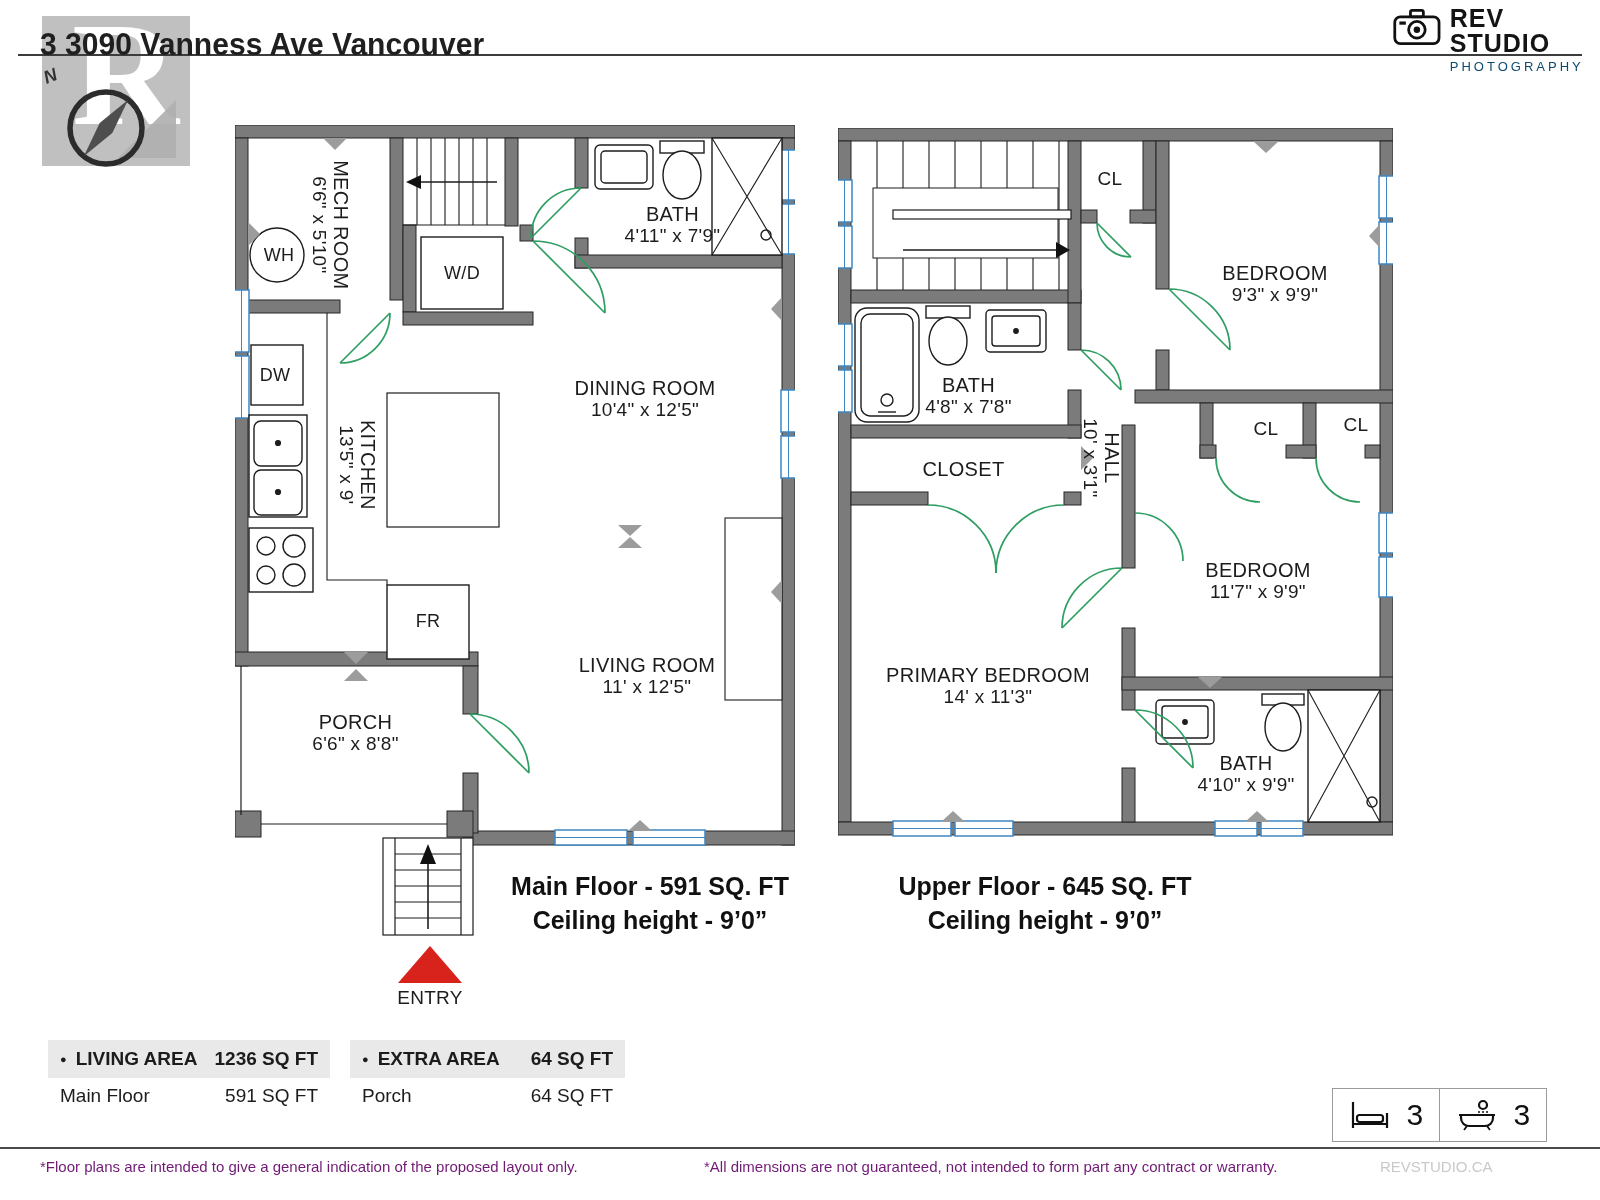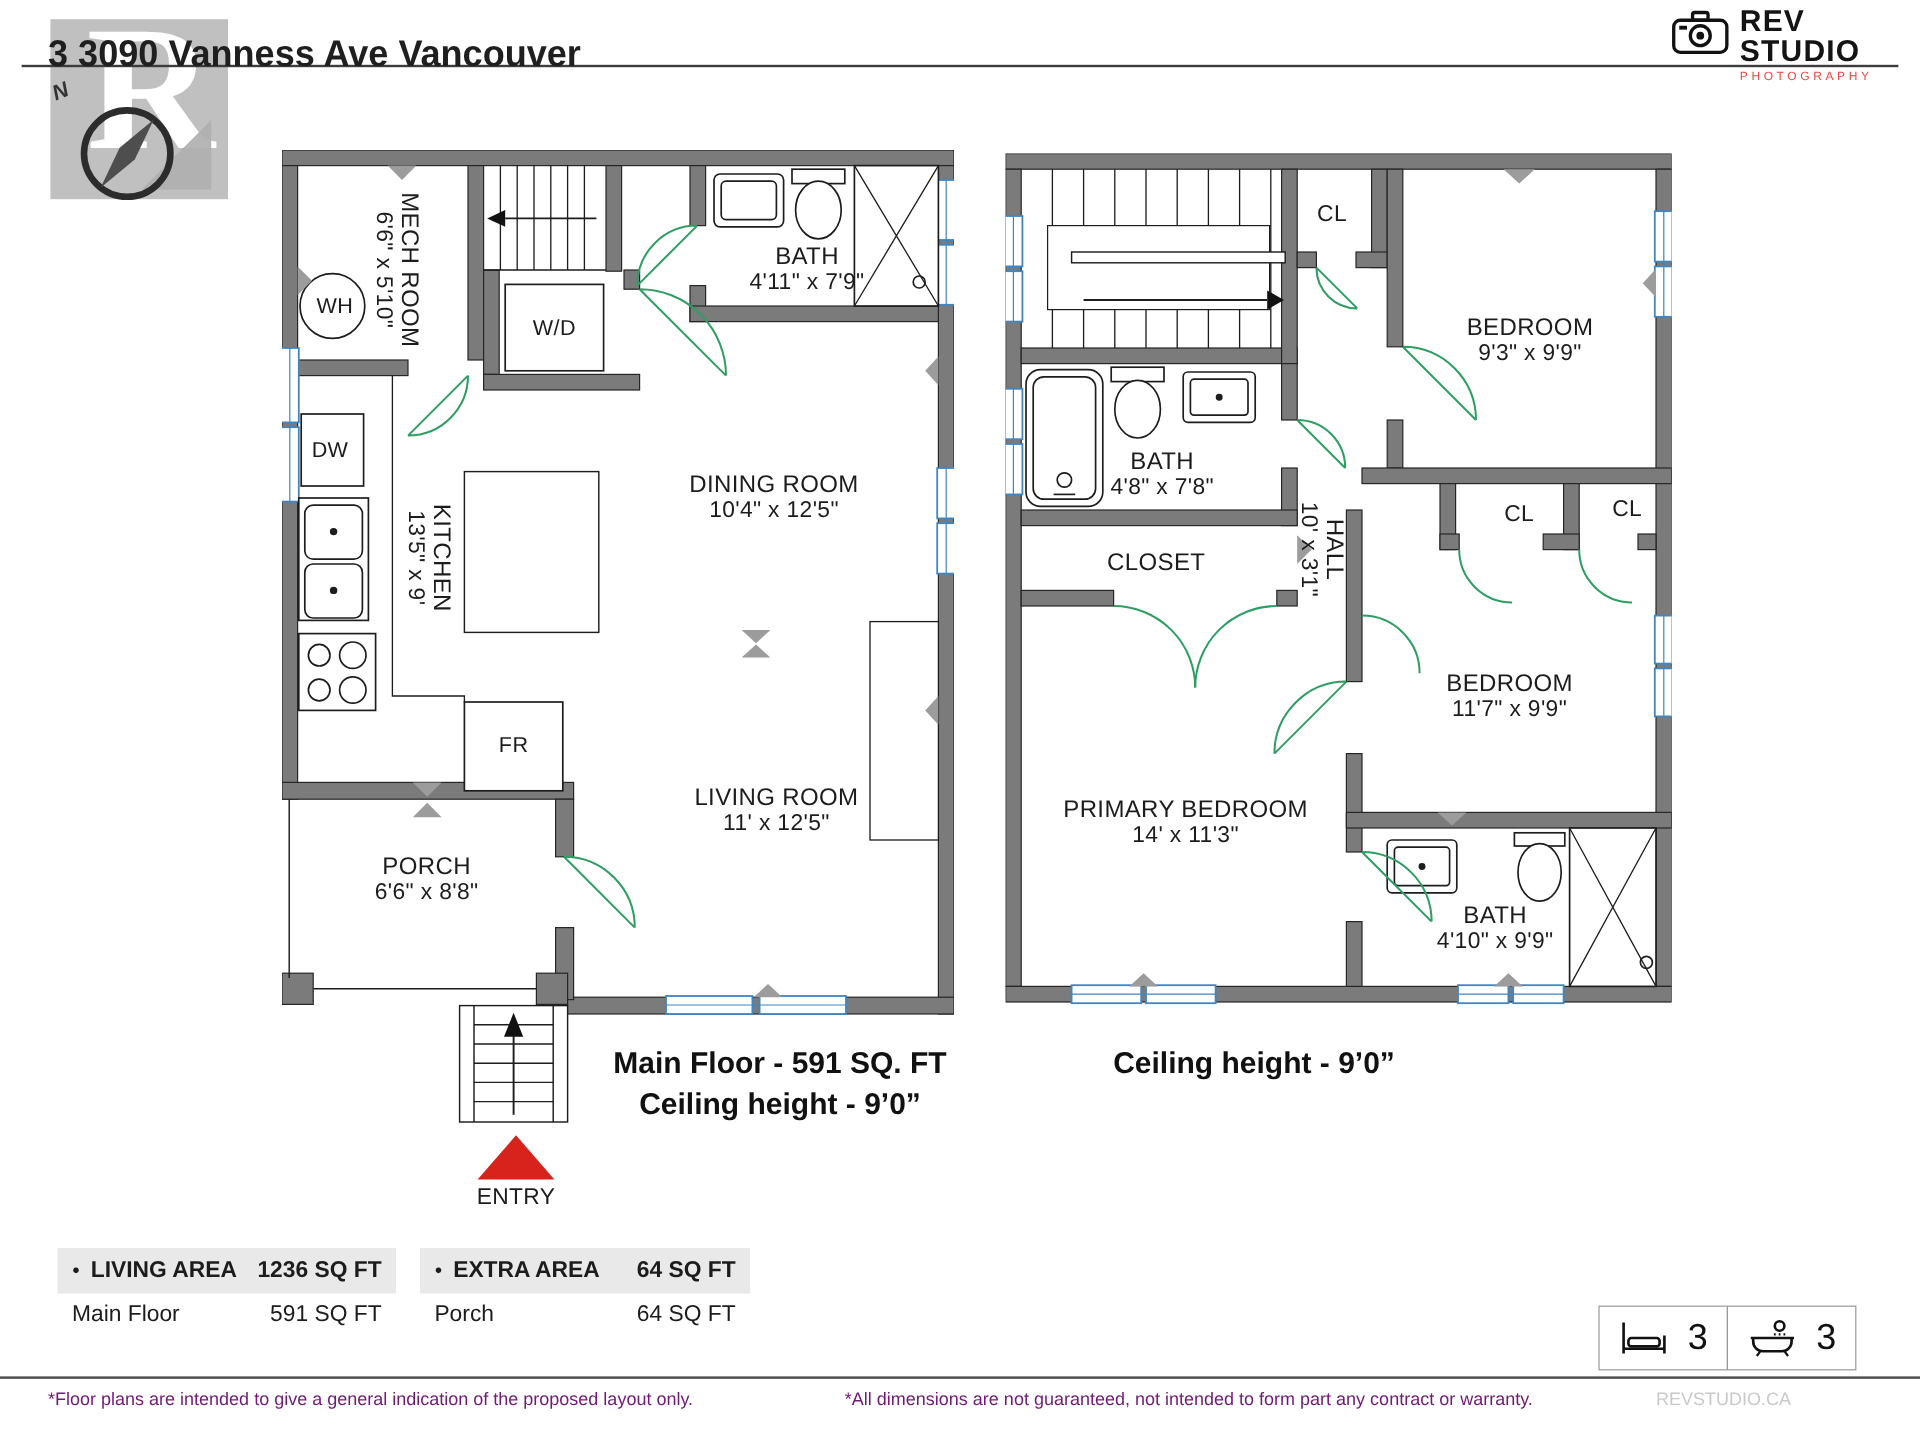--- a/index.html
+++ b/index.html
@@ -5,21 +5,21 @@
   html,body{margin:0;padding:0}
   body{width:1600px;height:1200px;position:relative;background:#fff;
        font-family:"Liberation Sans",sans-serif;overflow:hidden;color:#1c1c1c}
   
   .title{position:absolute;left:40px;top:6px;font-size:31px;font-weight:700;color:#1f1f1f;
          z-index:5;transform:scaleX(.97);transform-origin:left}
   .toprule{position:absolute;left:18px;top:54px;width:1564px;border-top:2px solid #3c3c3c;z-index:4}
   .logo{position:absolute;left:1392px;top:6px;display:flex;align-items:flex-start;z-index:5}
   .logo-text{margin-left:8px}
   .logo-name{font-size:25px;font-weight:800;letter-spacing:1px;color:#141414;line-height:1}
-  .logo-sub{font-size:10px;letter-spacing:3px;color:#ef4444;margin-top:3px}
+  .logo-sub{font-size:13px;letter-spacing:3px;color:#0c4a6e;margin-top:3px}
   
   .wm{position:absolute;left:40px;top:14px;width:170px;height:215px;z-index:1}
   .rblock{position:absolute;left:2px;top:2px;width:148px;height:150px;background:#b3b3b3;opacity:.82}
   .rblock .rletter{position:absolute;left:30px;top:-16px;font-family:"Liberation Serif",serif;
         font-weight:700;font-size:148px;line-height:1;color:#fff}
   .rtri{position:absolute;right:14px;bottom:8px;width:0;height:0;
         border-left:58px solid transparent;border-bottom:58px solid #9d9d9d;opacity:.9}
   .compass{position:absolute;left:14px;top:64px}
   .north{position:absolute;left:4px;top:52px;font-size:18px;font-weight:700;font-style:italic;
          color:#333;transform:rotate(-22deg)}
@@ -196,21 +196,21 @@
   <div class="lbl sm" style="left:186px;top:138px;width:82px">W/D</div>
   <div class="lbl" style="left:330px;top:78px;width:215px">
     <div class="nm">BATH</div>
     <div class="dm">4'11" x 7'9"</div>
   </div>
   <div class="lbl sm" style="left:14px;top:240px;width:52px">DW</div>
   <div class="lbl v" style="left:42px;top:318px;width:160px">
     <div class="nm">KITCHEN</div>
     <div class="dm">13'5" x 9'</div>
   </div>
-  <div class="lbl" style="left:280px;top:268px;width:260px">
+  <div class="lbl" style="left:280px;top:252px;width:260px">
     <div class="nm">DINING ROOM</div>
     <div class="dm">10'4" x 12'5"</div>
   </div>
   <div class="lbl sm" style="left:152px;top:486px;width:82px">FR</div>
   <div class="lbl" style="left:282px;top:529px;width:260px">
     <div class="nm">LIVING ROOM</div>
     <div class="dm">11' x 12'5"</div>
   </div>
   <div class="lbl" style="left:18px;top:586px;width:205px">
     <div class="nm">PORCH</div>
@@ -346,20 +346,21 @@
     <div class="nm">BATH</div>
     <div class="dm">4'10" x 9'9"</div>
   </div>
 </div>
 
 <div class="caption" style="left:450px;top:870px;width:400px">
   <div>Main Floor - 591 SQ. FT</div>
   <div>Ceiling height - 9’0”</div>
 </div>
 <div class="caption" style="left:845px;top:870px;width:400px">
+  <div>Upper Floor - 645 SQ. FT</div>
   <div>Ceiling height - 9’0”</div>
 </div>
 
 <div class="sumtable" style="left:48px;top:1040px;width:282px">
   <div class="thead">
     <span class="bullet">●</span>
     <span>LIVING AREA</span>
     <span class="tval">1236 SQ FT</span>
   </div>
   <div class="trow">

